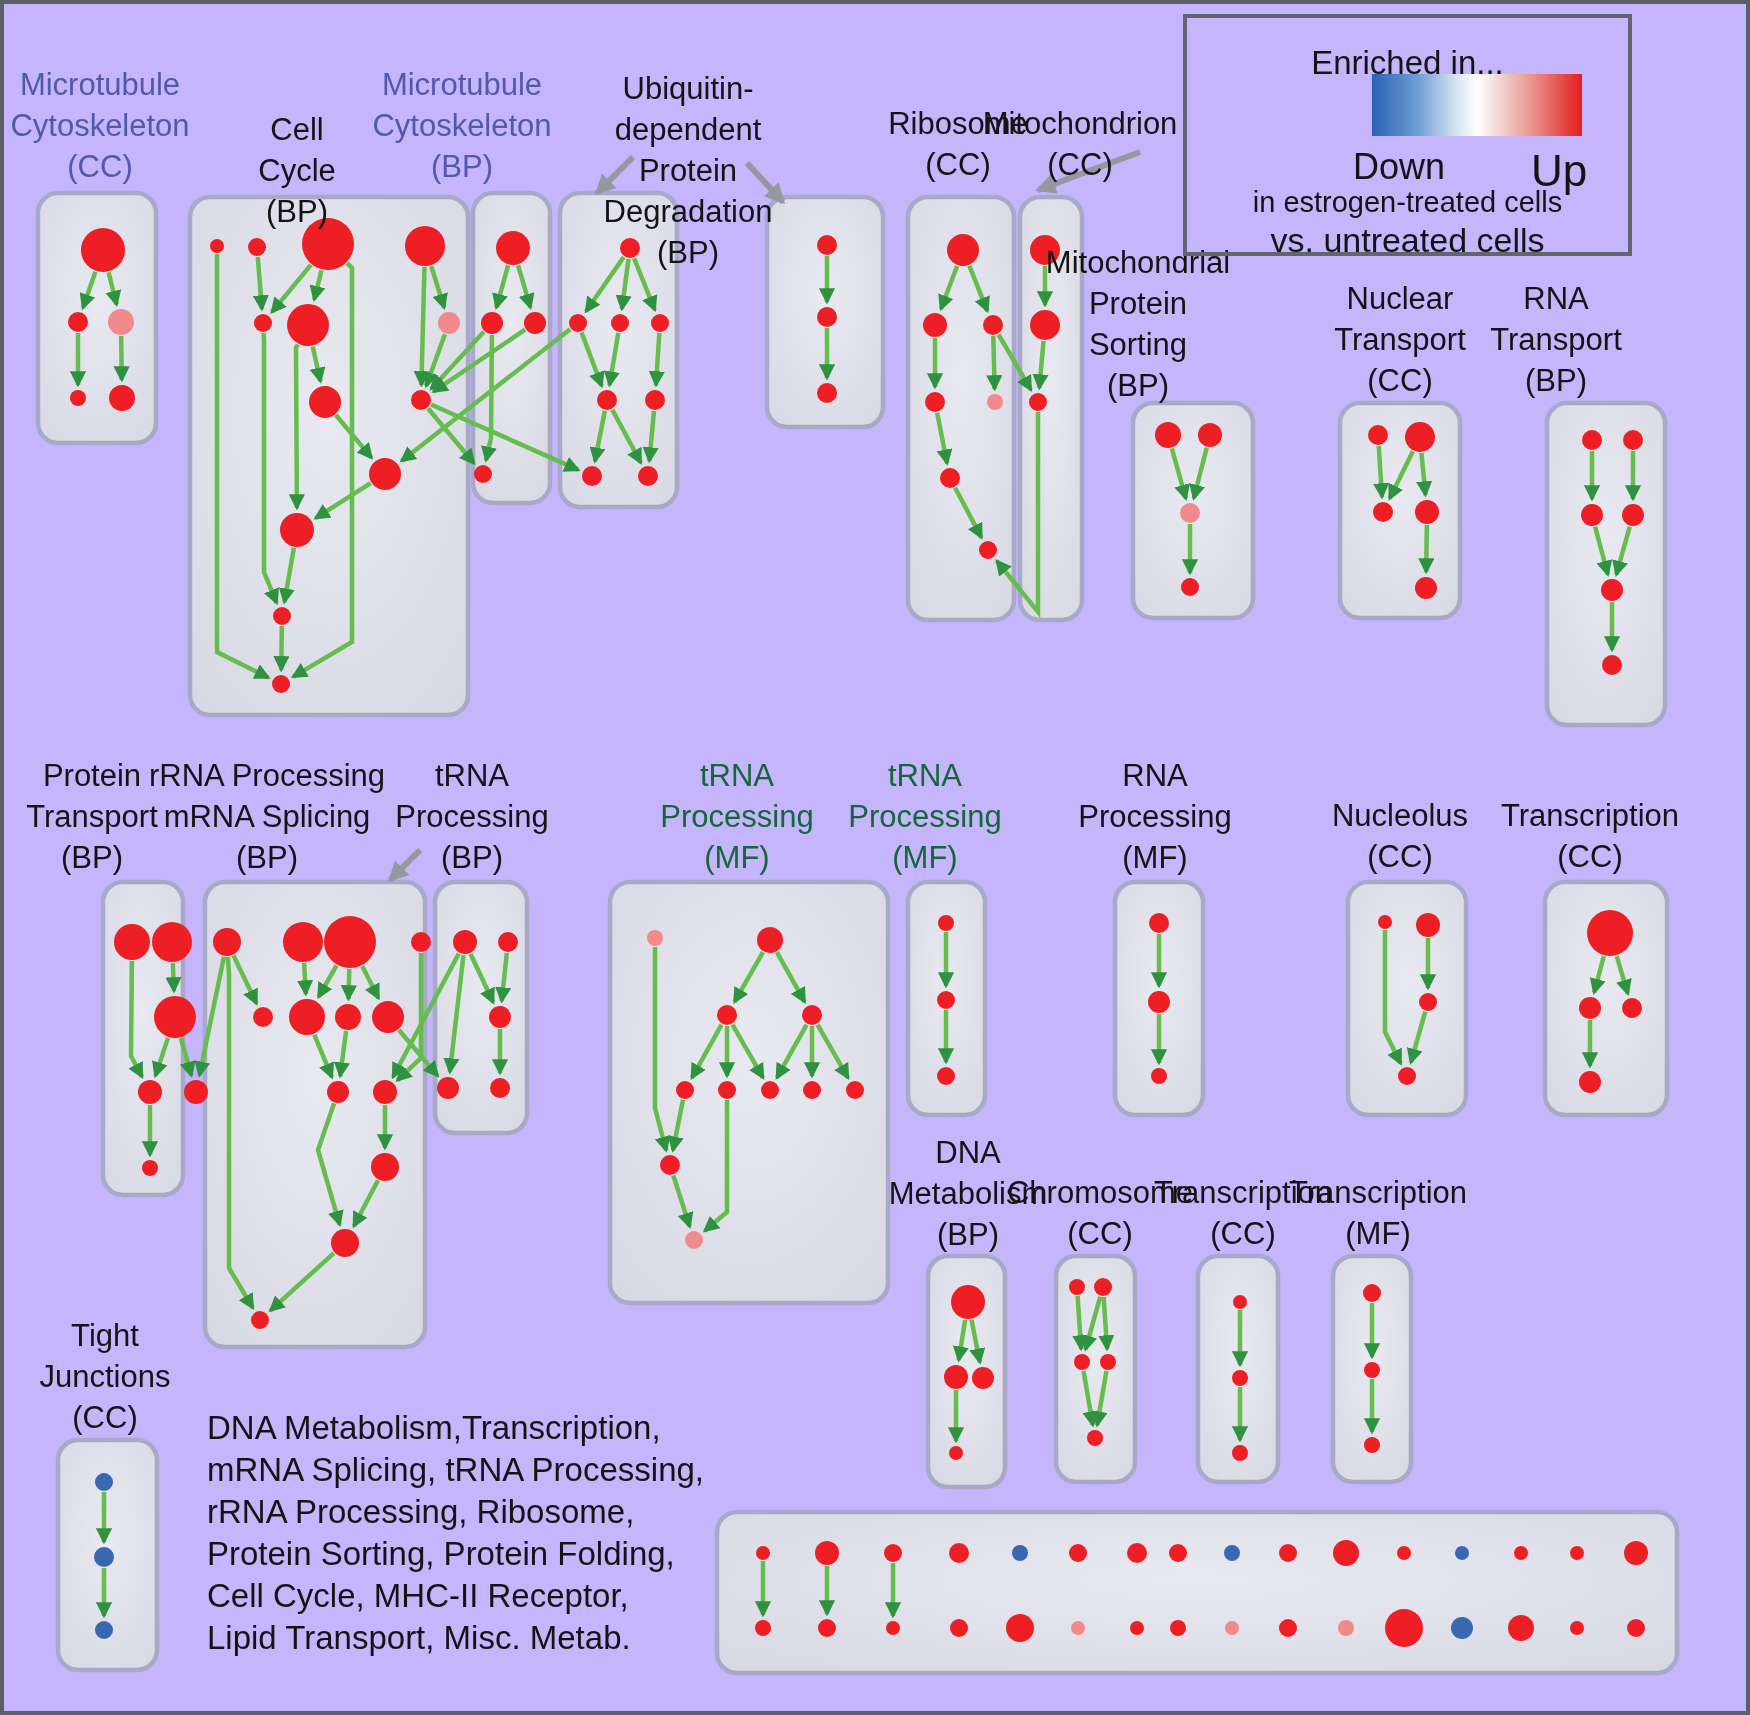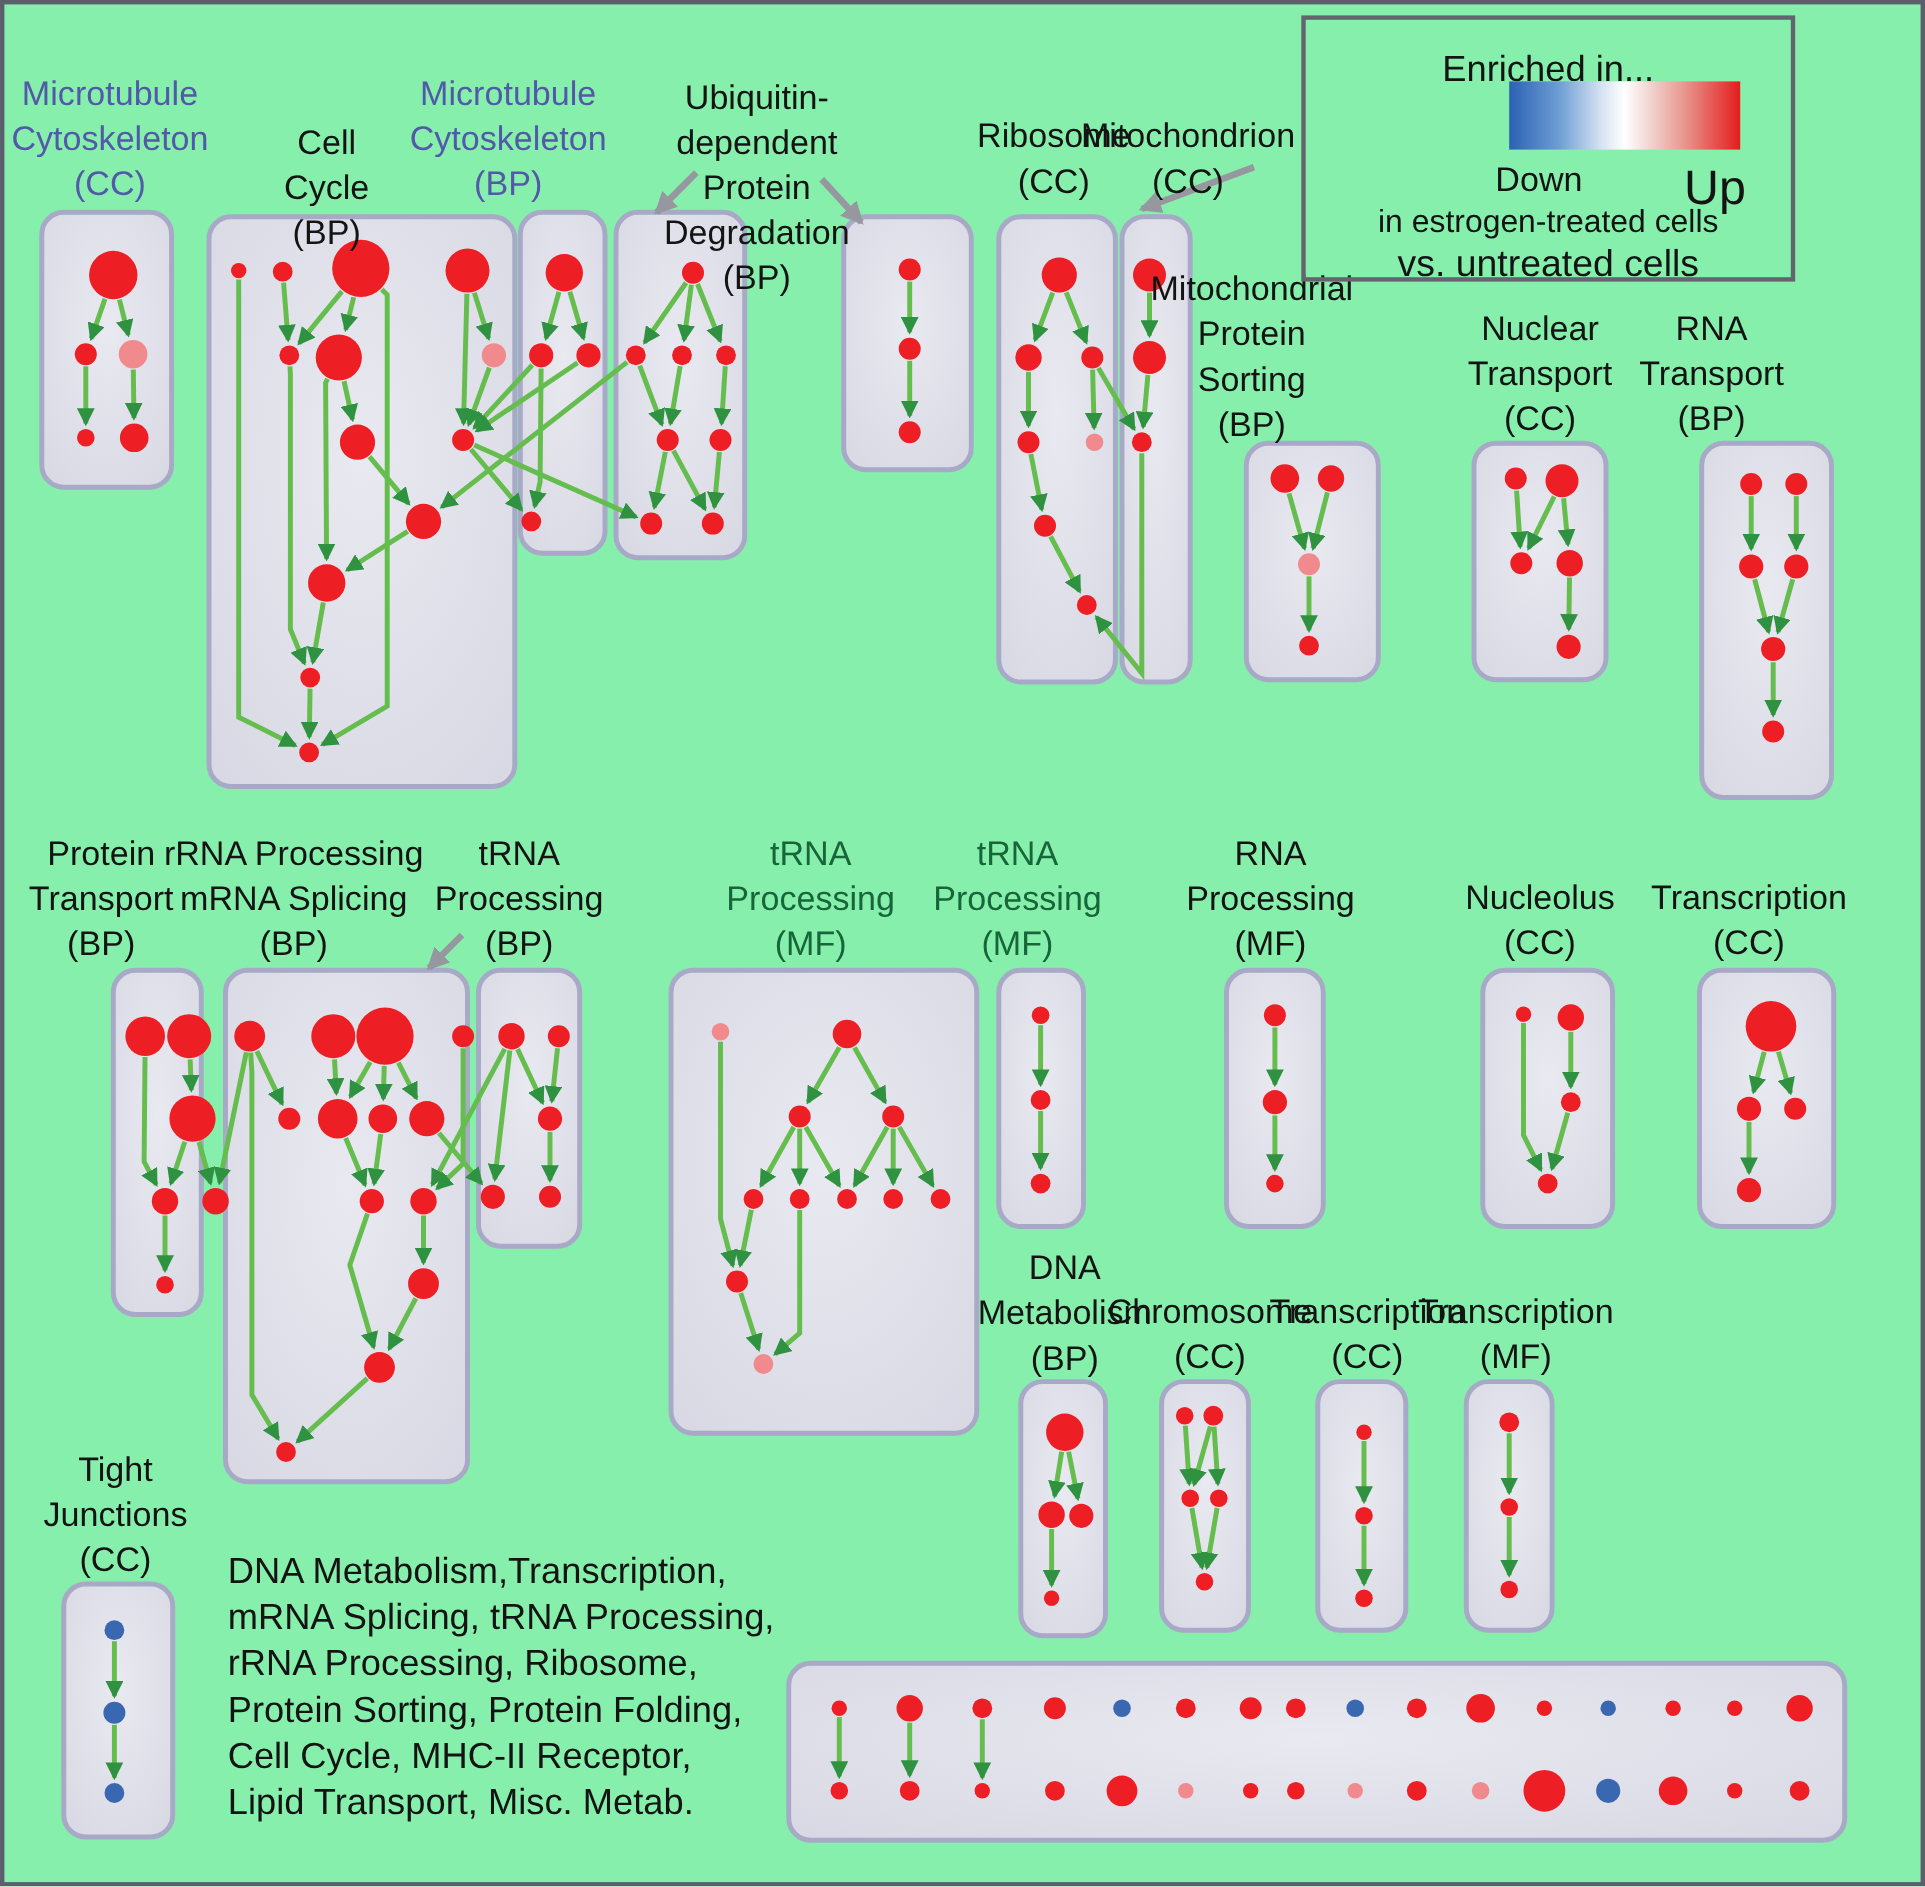--- a/index.html
+++ b/index.html
@@ -1,28 +1,28 @@
 <!DOCTYPE html>
 <html><head>
 <meta charset="utf-8">
 <style>
   html,body{margin:0;padding:0;background:#ffffff;}
-  #stage{position:relative;width:1750px;height:1715px;background:#86efac;overflow:hidden;
+  #stage{position:relative;width:1750px;height:1715px;background:#c4b5fd;overflow:hidden;
          font-family:"Liberation Sans", sans-serif;}
   svg{position:absolute;left:0;top:0;}
   .label{position:absolute;white-space:nowrap;line-height:41px;font-size:31px;color:#141414;}
   .label.center{transform:translateX(-50%);text-align:center;}
   .label.purple{color:#5359a9;}
   .label.green{color:#17663a;}
   .label.big{font-size:33px;line-height:42px;}
   #legend{position:absolute;left:1183px;top:14px;width:449px;height:242px;
           border:4px solid #63646e;box-sizing:border-box;}
   #legend .ltitle{position:absolute;left:0;top:26px;width:100%;text-align:center;font-size:33px;color:#141414;}
   #legend .lbar{position:absolute;left:185px;top:56px;width:210px;height:62px;}
-  #legend .ldown{position:absolute;left:212px;top:128px;transform:translateX(-50%);font-size:31px;color:#141414;}
+  #legend .ldown{position:absolute;left:212px;top:128px;transform:translateX(-50%);font-size:36px;color:#141414;}
   #legend .lup{position:absolute;left:372px;top:128px;transform:translateX(-50%);font-size:44px;color:#141414;}
   #legend .lnote1{position:absolute;left:0;top:168px;width:100%;text-align:center;font-size:29px;color:#141414;}
   #legend .lnote2{position:absolute;left:0;top:203px;width:100%;text-align:center;font-size:34px;color:#141414;}
 </style>
 </head>
 <body>
 
 <div id="stage">
   <svg id="diagram" width="1750" height="1715">
       <defs>

